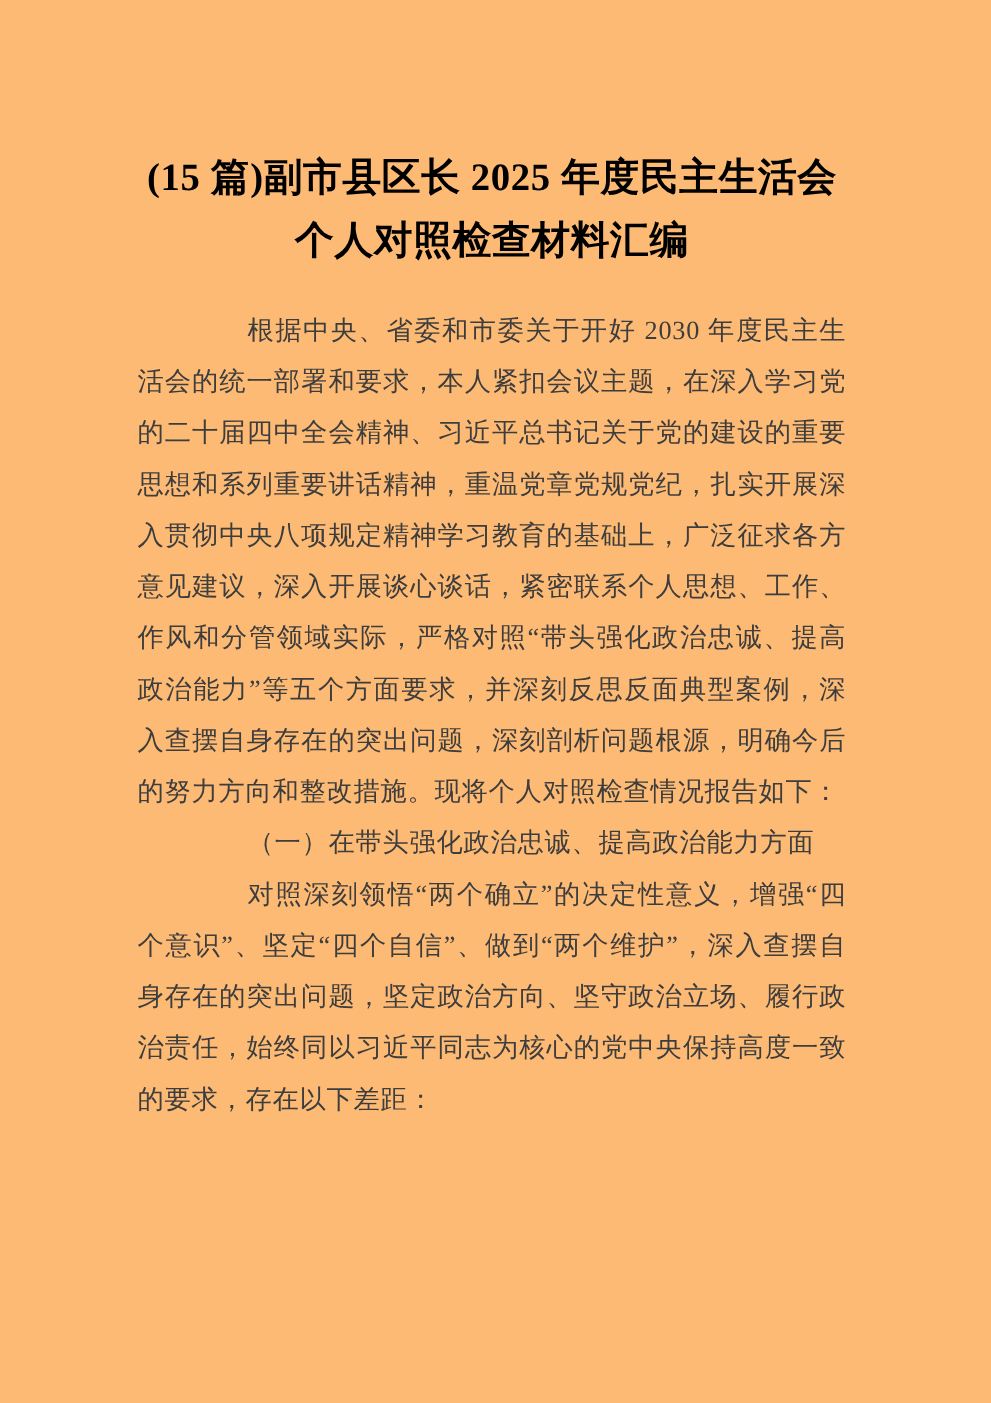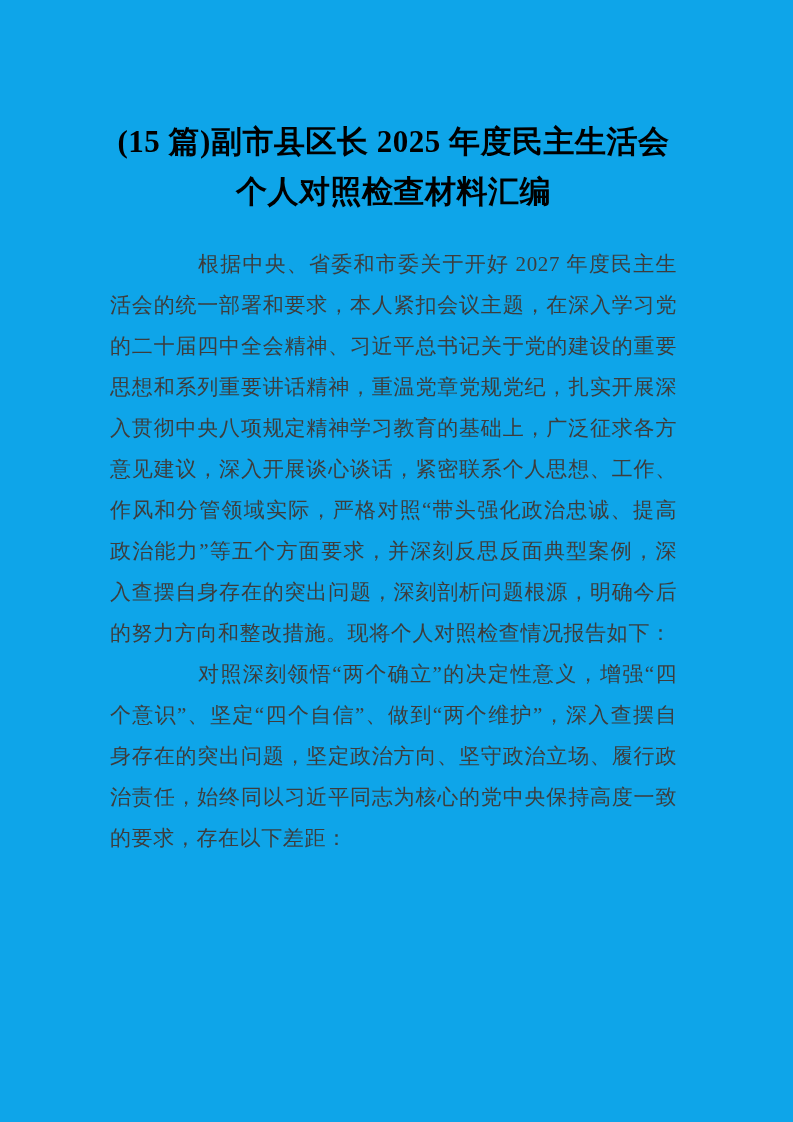--- a/index.html
+++ b/index.html
@@ -4,21 +4,21 @@
 <style>
   html, body {
     margin: 0;
     padding: 0;
     background: #ffffff;
   }
   .page {
     position: relative;
     width: 793px;
     height: 1122px;
-    background: #0ea5e9;
+    background: #fdba74;
     overflow: hidden;
     font-family: "Liberation Serif", "DejaVu Serif", serif;
   }
   .content {
     position: absolute;
     left: 110px;
     top: 117px;
     width: 567px;
   }
   .doc-title {
@@ -44,19 +44,20 @@
   }
 </style>
 </head>
 <body>
 
 <div class="page">
   <div class="content">
     <h1 class="doc-title">(15 篇)副市县区长 2025 年度民主生活会个人对照检查材料汇编</h1>
 
 
-    <p class="para indented">根据中央、省委和市委关于开好 2027 年度民主生活会的统一部署和要求，本人紧扣会议主题，在深入学习党的二十届四中全会精神、习近平总书记关于党的建设的重要思想和系列重要讲话精神，重温党章党规党纪，扎实开展深入贯彻中央八项规定精神学习教育的基础上，广泛征求各方意见建议，深入开展谈心谈话，紧密联系个人思想、工作、作风和分管领域实际，严格对照“带头强化政治忠诚、提高政治能力”等五个方面要求，并深刻反思反面典型案例，深入查摆自身存在的突出问题，深刻剖析问题根源，明确今后的努力方向和整改措施。现将个人对照检查情况报告如下：</p>
+    <p class="para indented">根据中央、省委和市委关于开好 2030 年度民主生活会的统一部署和要求，本人紧扣会议主题，在深入学习党的二十届四中全会精神、习近平总书记关于党的建设的重要思想和系列重要讲话精神，重温党章党规党纪，扎实开展深入贯彻中央八项规定精神学习教育的基础上，广泛征求各方意见建议，深入开展谈心谈话，紧密联系个人思想、工作、作风和分管领域实际，严格对照“带头强化政治忠诚、提高政治能力”等五个方面要求，并深刻反思反面典型案例，深入查摆自身存在的突出问题，深刻剖析问题根源，明确今后的努力方向和整改措施。现将个人对照检查情况报告如下：</p>
 
 
+    <p class="para indented">（一）在带头强化政治忠诚、提高政治能力方面</p>
 
     <p class="para indented">对照深刻领悟“两个确立”的决定性意义，增强“四个意识”、坚定“四个自信”、做到“两个维护”，深入查摆自身存在的突出问题，坚定政治方向、坚守政治立场、履行政治责任，始终同以习近平同志为核心的党中央保持高度一致的要求，存在以下差距：</p>
   </div>
 </div>
 
 </body></html>

